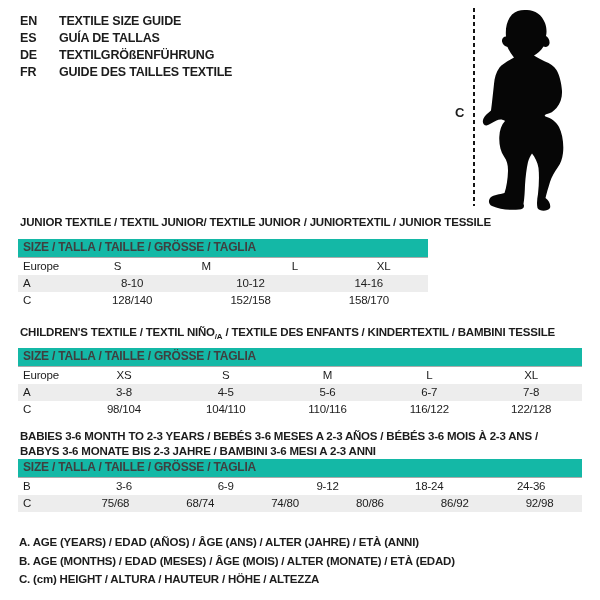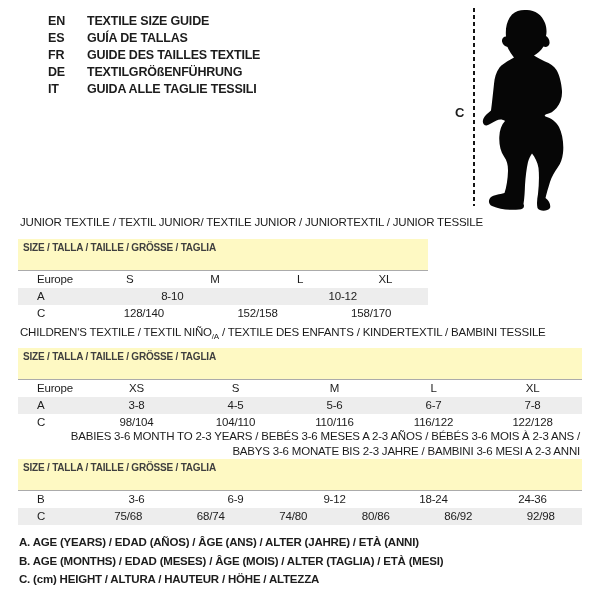--- a/index.html
+++ b/index.html
@@ -2,39 +2,39 @@
 <html><head>
 <meta charset="utf-8">
 <style>
   html,body { margin:0; padding:0; }
   body { font-family:"Liberation Sans", sans-serif; }
   .canvas {
     position:relative; width:600px; height:600px; background:#ffffff;
     overflow:hidden; color:#1c1c1c; letter-spacing:-0.2px;
   }
   
-  .lang-list { position:absolute; left:20px; top:13px;margin-left:28px; }
+  .lang-list { position:absolute; left:20px; top:13px; }
   .lang-row { display:flex; height:17px; line-height:17px; font-size:12.5px; font-weight:700; }
   .lang-code { width:39px; }
   
   .dash-line { position:absolute; left:473px; top:8px; width:2px; height:198px;
     background:repeating-linear-gradient(to bottom,#141414 0px,#141414 4px,transparent 4px,transparent 7px); }
   .c-label { position:absolute; left:455px; top:105px; font-size:13px; font-weight:700; }
   .silhouette { position:absolute; left:481px; top:5px; width:90px; height:210px; }
   
-  .t-title { position:absolute; left:20px; font-size:11.5px; font-weight:400; white-space:nowrap;text-align:right; }
+  .t-title { position:absolute; left:20px; font-size:11.5px; font-weight:700; white-space:nowrap; }
   .t-title sub { font-size:8px; }
   .t-title.two-line { line-height:15px; white-space:normal; width:560px; }
   .tbl { position:absolute; left:18px; }
   .w1 { width:410px; } .w2 { width:564px; }
-  .size-bar { height:32px; line-height:17px; background:#fef9c3; color:#3f3f3f;
-    font-size:10px; font-weight:700; padding-left:5px; box-sizing:border-box;
+  .size-bar { height:19px; line-height:17px; background:#14b8a6; color:#3f3f3f;
+    font-size:12px; font-weight:700; padding-left:5px; box-sizing:border-box;
     border-bottom:1px solid #ababab; }
   .trow { display:flex; height:17px; line-height:17px; font-size:11.5px; }
-  .trow .lbl { width:55px; padding-left:5px; box-sizing:border-box;margin-left:14px; }
+  .trow .lbl { width:55px; padding-left:5px; box-sizing:border-box; }
   .trow .cell { flex:1; text-align:center; }
   .shaded { background:#ededed; }
   
   .footnotes { position:absolute; left:19px; top:533px; }
   .fn { height:18.5px; line-height:18.5px; font-size:11.5px; font-weight:700; white-space:nowrap; }
 </style>
 </head>
 <body>
 
 <div class="canvas">
@@ -42,30 +42,26 @@
   <div class="lang-list">
     <div class="lang-row">
       <span class="lang-code">EN</span>
       <span class="lang-title">TEXTILE SIZE GUIDE</span>
     </div>
     <div class="lang-row">
       <span class="lang-code">ES</span>
       <span class="lang-title">GUÍA DE TALLAS</span>
     </div>
     <div class="lang-row">
+      <span class="lang-code">DE</span>
+      <span class="lang-title">TEXTILGRÖßENFÜHRUNG</span>
+    </div>
+    <div class="lang-row">
       <span class="lang-code">FR</span>
       <span class="lang-title">GUIDE DES TAILLES TEXTILE</span>
-    </div>
-    <div class="lang-row">
-      <span class="lang-code">DE</span>
-      <span class="lang-title">TEXTILGRÖßENFÜHRUNG</span>
-    </div>
-    <div class="lang-row">
-      <span class="lang-code">IT</span>
-      <span class="lang-title">GUIDA ALLE TAGLIE TESSILI</span>
     </div>
   </div>
 
   <span class="c-label">C</span>
   <div class="dash-line"></div>
   <svg class="silhouette" viewBox="0 0 90 210" aria-hidden="true">
     <path fill="#060606" d="
       M46,5
       C54,5 61,10 64,18
       C65.5,22 66,27 65,31
@@ -120,20 +116,21 @@
       <span class="lbl">Europe</span>
       <span class="cell">S</span>
       <span class="cell">M</span>
       <span class="cell">L</span>
       <span class="cell">XL</span>
     </div>
     <div class="trow shaded">
       <span class="lbl">A</span>
       <span class="cell">8-10</span>
       <span class="cell">10-12</span>
+      <span class="cell">14-16</span>
     </div>
     <div class="trow">
       <span class="lbl">C</span>
       <span class="cell">128/140</span>
       <span class="cell">152/158</span>
       <span class="cell">158/170</span>
     </div>
   </div>
 
   <div class="t-title" style="top:326px">
@@ -187,17 +184,17 @@
       <span class="cell">68/74</span>
       <span class="cell">74/80</span>
       <span class="cell">80/86</span>
       <span class="cell">86/92</span>
       <span class="cell">92/98</span>
     </div>
   </div>
 
   <div class="footnotes">
     <div class="fn">A. AGE (YEARS) / EDAD (AÑOS) / ÂGE (ANS) / ALTER (JAHRE) / ETÀ (ANNI)</div>
-    <div class="fn">B. AGE (MONTHS) / EDAD (MESES) / ÂGE (MOIS) / ALTER (TAGLIA) / ETÀ (MESI)</div>
+    <div class="fn">B. AGE (MONTHS) / EDAD (MESES) / ÂGE (MOIS) / ALTER (MONATE) / ETÀ (EDAD)</div>
     <div class="fn">C. (cm) HEIGHT / ALTURA / HAUTEUR / HÖHE / ALTEZZA</div>
   </div>
 
 </div>
 
 </body></html>

